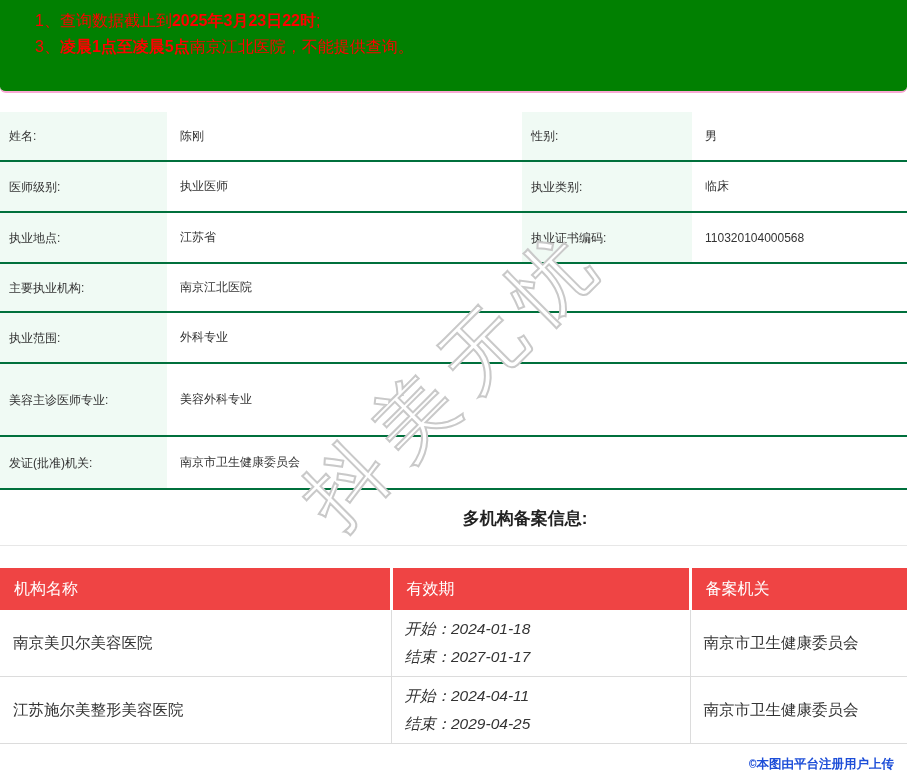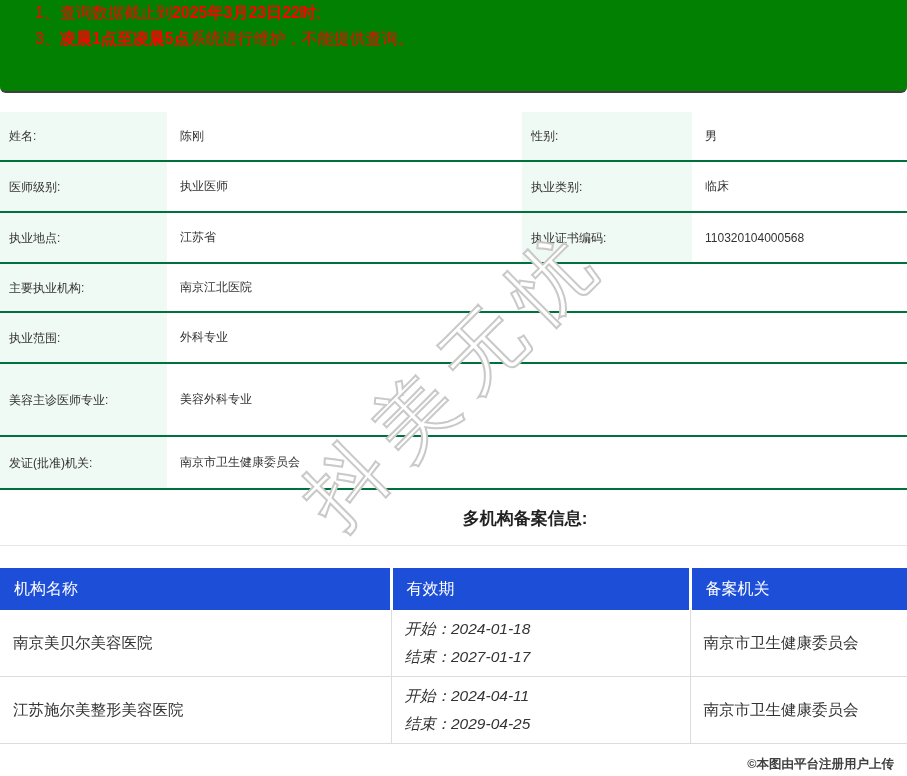--- a/index.html
+++ b/index.html
@@ -17,23 +17,23 @@
   .inner {
     width: 1050px; 
   }
 
   
   .banner {
     width: 907px;
     height: 93px;
     box-sizing: border-box;
     background: #018001;
-    border-bottom: 2px solid #404040;
+    border-bottom: 2px solid #f9a8d4;
     border-radius: 0 0 6px 6px;
-    padding-top: 0;
+    padding-top: 8px;
   }
   .notice-line {
     color: #fe0000;
     font-size: 16px;
     line-height: 26px;
     padding-left: 35px;
     white-space: nowrap;
   }
   .notice-line .b { font-weight: bold; }
 
@@ -77,21 +77,21 @@
     background: #e7e7e7;
     margin-top: 15px;
   }
 
   
   .org-table {
     width: 1050px;
     margin-top: 22px;
   }
   .org-table th {
-    background: #1d4ed8;
+    background: #ef4444;
     color: #fff;
     font-weight: normal;
     font-size: 16px;
     text-align: left;
     height: 40px;
     padding-left: 14px;
   }
   .org-table th.sep { border-right: 3px solid #fff; }
   .org-table td {
     border-bottom: 1px solid #dcdcdc;
@@ -118,34 +118,35 @@
     text-stroke: 2px #c9c9c9;
     z-index: 5;
     pointer-events: none;
   }
   .copyright {
     position: absolute;
     right: 13px;
     bottom: 3px;
     font-size: 12.5px;
     font-weight: bold;
-    color: #404040;
+    color: #1d4ed8;
     text-shadow: -1px -1px 0 #fff, 1px -1px 0 #fff, -1px 1px 0 #fff, 1px 1px 0 #fff;
     z-index: 6;
+    font-family: Liberation Mono, monospace;
   }
 </style>
 </head>
 <body>
 
 <div class="page">
   <div class="inner">
 
     <div class="banner">
       <div class="notice-line"><span>1、</span><span>查询数据截止到</span><span class="b">2025年3月23日22时</span><span>;</span></div>
-      <div class="notice-line"><span>3、</span><span class="b">凌晨1点至凌晨5点</span><span>系统进行维护，不能提供查询。</span></div>
+      <div class="notice-line"><span>3、</span><span class="b">凌晨1点至凌晨5点</span><span>南京江北医院，不能提供查询。</span></div>
     </div>
 
     <table class="info-table">
       <colgroup>
           <col style="width:167px">
           <col style="width:355px">
           <col style="width:170px">
           <col style="width:358px">
         </colgroup>
       <tbody>

